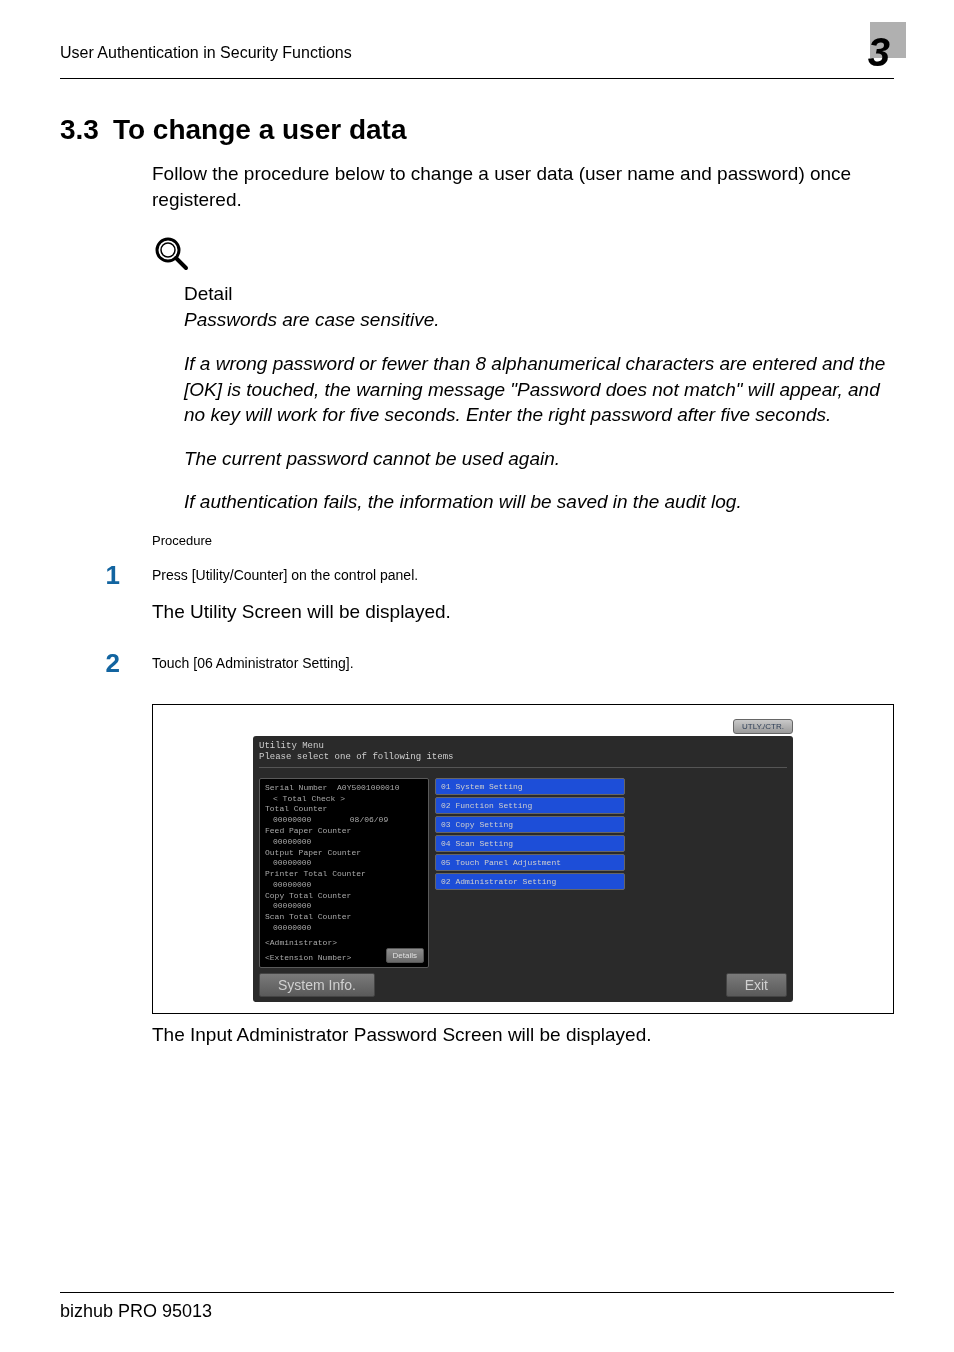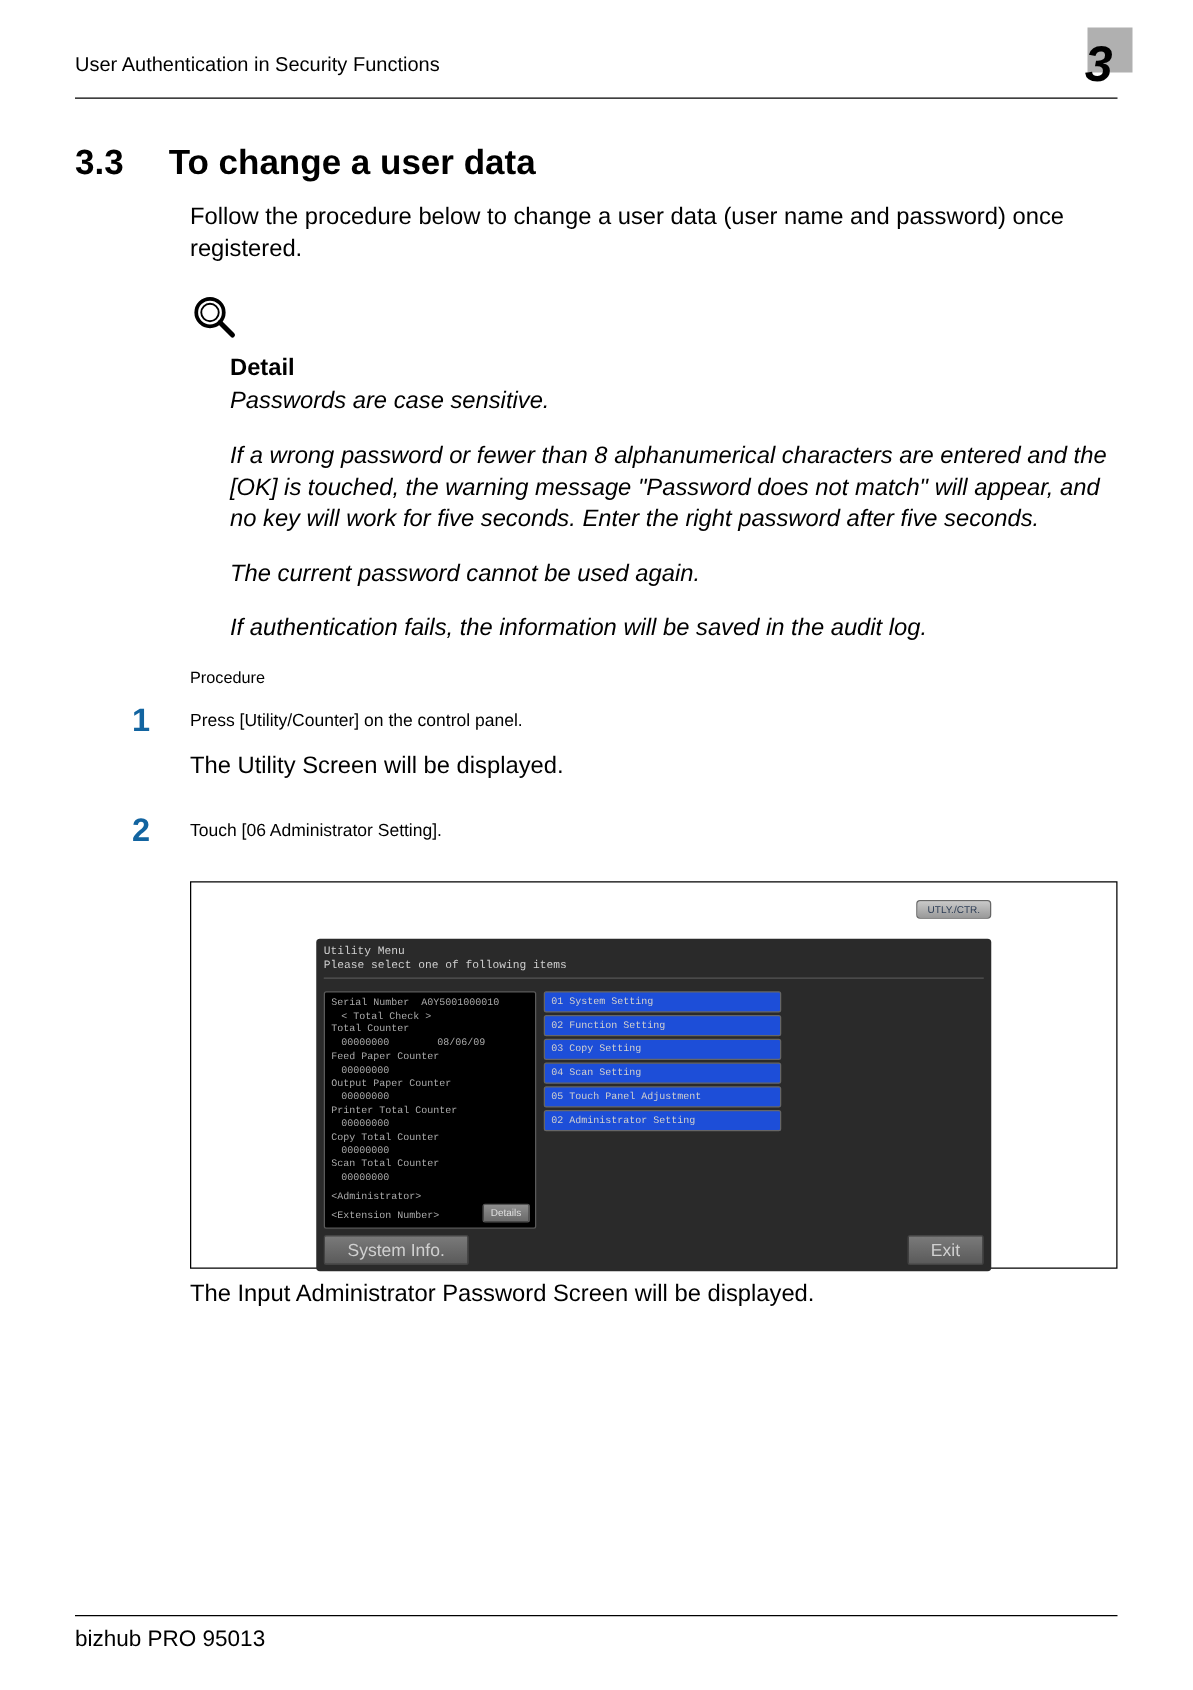--- a/index.html
+++ b/index.html
@@ -40,40 +40,40 @@
     .chapter-number {
       font-size: 40px;
       font-weight: bold;
       font-style: italic;
       position: relative;
       z-index: 2;
       padding-right: 4px;
     }
     .section-heading {
       display: flex;
-      gap: 36px;
+      gap: 14px;
       font-size: 28px;
       font-weight: bold;
       margin-bottom: 15px;
     }
     .content-indent {
       margin-left: 92px;
       margin-right: 0;
     }
     .intro-text {
       font-size: 19px;
       line-height: 1.35;
       margin-bottom: 22px;
     }
     .icon-magnifier {
       margin-left: 92px;
       margin-bottom: 5px;
     }
     .detail-heading {
-      font-weight: bold;
+      font-weight: normal;
       font-size: 19px;
       margin-left: 124px;
       margin-bottom: 2px;
     }
     .detail-text {
       font-style: italic;
       font-size: 19px;
       line-height: 1.35;
       margin-left: 124px;
       margin-right: 0;
@@ -116,21 +116,21 @@
       padding: 14px 100px;
       display: flex;
       flex-direction: column;
       background: #fff;
       position: relative;
       margin-bottom: 10px;
     }
     .util-top-row {
       display: flex;
       justify-content: flex-end;
-      margin-bottom: 16px;
+      margin-bottom: 2px;
     }
     .util-btn {
       background: linear-gradient(#c9c9c9, #9a9a9a);
       border: 1px solid #666;
       border-radius: 3px;
       font-size: 8px;
       padding: 2px 8px;
       color: #2d3d55;
     }
     .util-black {

